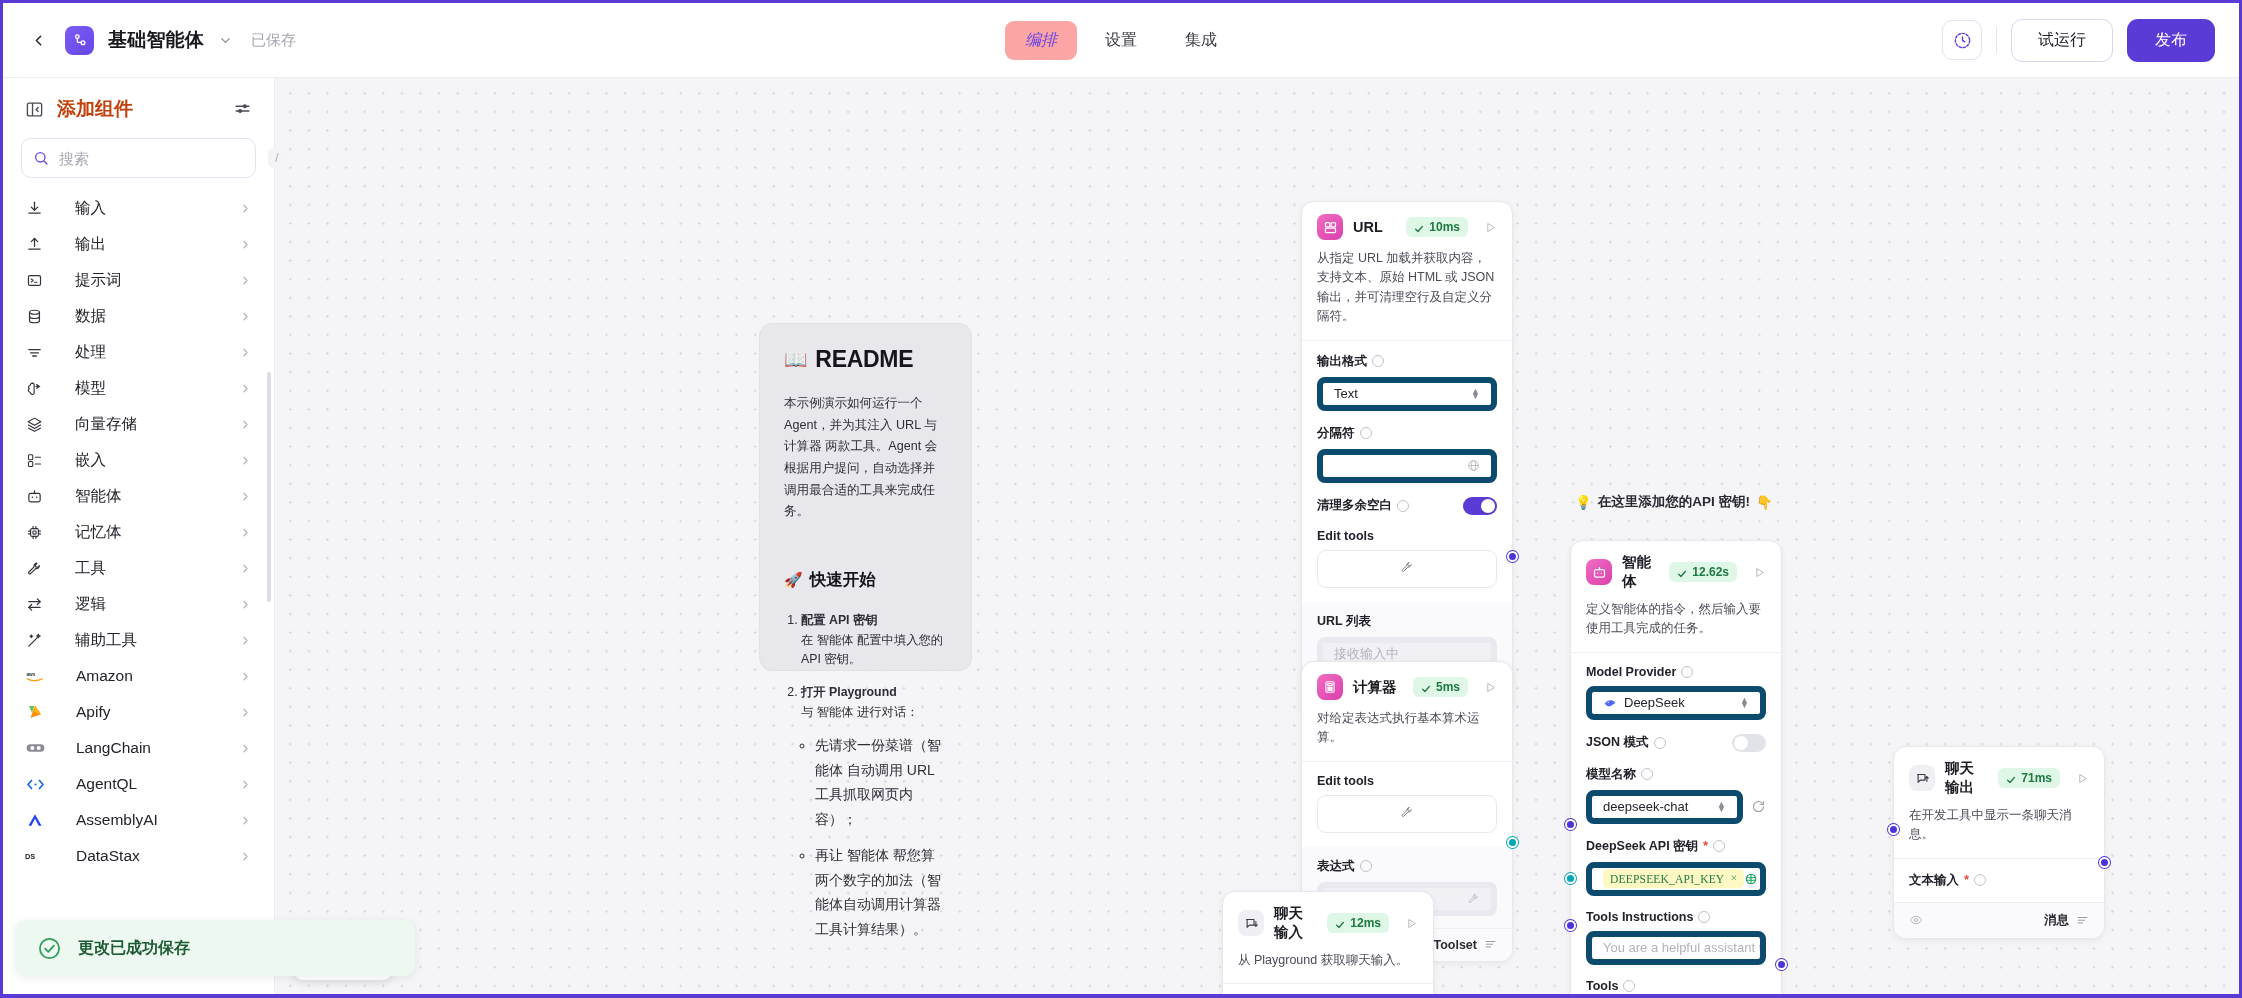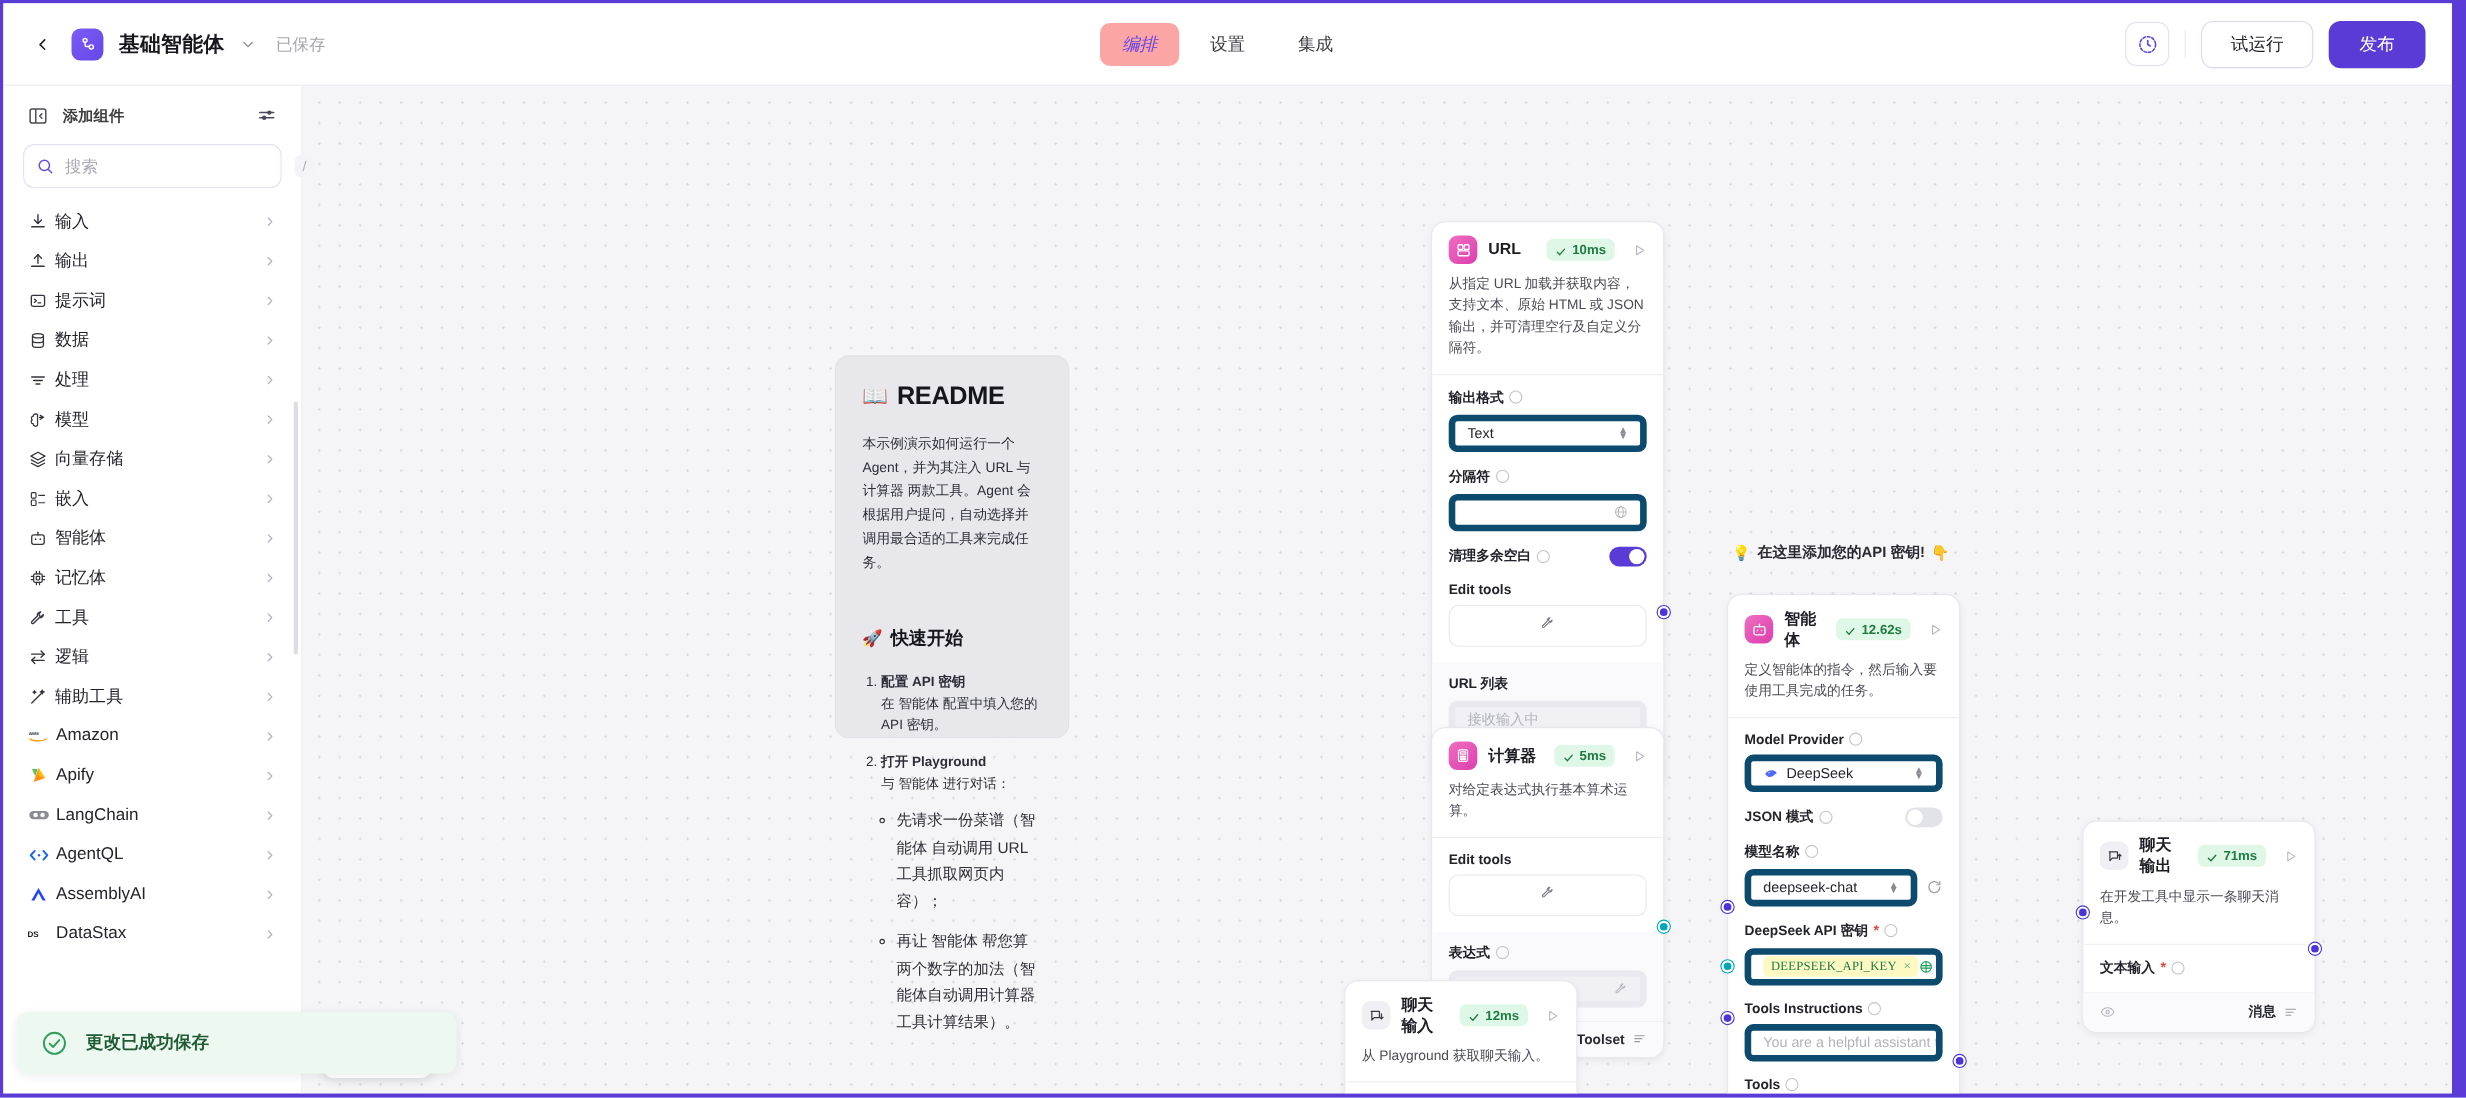--- a/index.html
+++ b/index.html
@@ -7,21 +7,21 @@
     width: 2242px; height: 998px;
     font-family: "Liberation Sans", "DejaVu Sans", sans-serif;
     background: #ffffff; overflow: hidden;
   }
   body { position: relative; }
 
   
   .app-frame {
     position: absolute; inset: 0;
     background: #5b3bd6;
-    padding: 3px 13px 4px 3px;
+    padding: 3px 3px 4px 3px;
   }
   .app-inner {
     position: relative; width: 100%; height: 100%;
     background: #fff; overflow: hidden;
     display: flex; flex-direction: column;
   }
 
   
   .topbar {
     height: 75px; flex: 0 0 75px;
@@ -78,21 +78,21 @@
 
   
   .sidebar {
     width: 272px; flex: 0 0 272px; background: #fff;
     border-right: 1px solid #ececf1;
     display: flex; flex-direction: column; position: relative; z-index: 30;
   }
   .sb-head {
     display: flex; align-items: center; padding: 18px 22px 12px 22px; gap: 13px;
   }
-  .sb-head-title { font-size: 14px; font-weight: 700; color: #404040; }
+  .sb-head-title { font-size: 19px; font-weight: 700; color: #c2410c; }
   .sb-head-icon { color:#4b4b57; display:flex; }
   .sb-collapse { color:#4b4b57; display:flex; }
   .sb-head-right { margin-left: auto; cursor:pointer; }
 
   .search-wrap { padding: 4px 18px 12px 18px; }
   .search-box {
     display: flex; align-items: center; gap: 10px;
     border: 1px solid #e4e2f2; border-radius: 10px; height: 40px;
     padding: 0 11px; background:#fff;
   }
@@ -101,21 +101,21 @@
     font-family: inherit; background: transparent;
   }
   .search-box input::placeholder { color: #a9a9b4; }
   .slash-key {
     font-size: 13px; color: #b0b0ba; background: #f4f4f8; border-radius: 5px;
     padding: 1px 7px; line-height: 18px;
   }
 
   .sb-scroll { flex: 1; overflow: hidden; position: relative; padding-bottom: 4px; }
   .cat-row {
-    display: flex; align-items: center; gap: 6px; height: 36px;
+    display: flex; align-items: center; gap: 31px; height: 36px;
     padding: 0 22px; cursor: pointer; justify-content: space-between;
   }
   .cat-ico { width: 19px; height:19px; display:flex; align-items:center; justify-content:center; color:#33333d; flex:0 0 19px;}
   .cat-label { font-size: 15.5px; color: #23232b; }
   .cat-chev { margin-left: auto; color: #b3b3bd; display:flex; }
   .sb-section-title {
     font-size: 13.5px; color: #9a9aa6; padding: 18px 22px 8px 22px; font-weight:400;
   }
   .bundle-ico {
     width: 20px; height: 20px; display:flex; align-items:center; justify-content:center;

